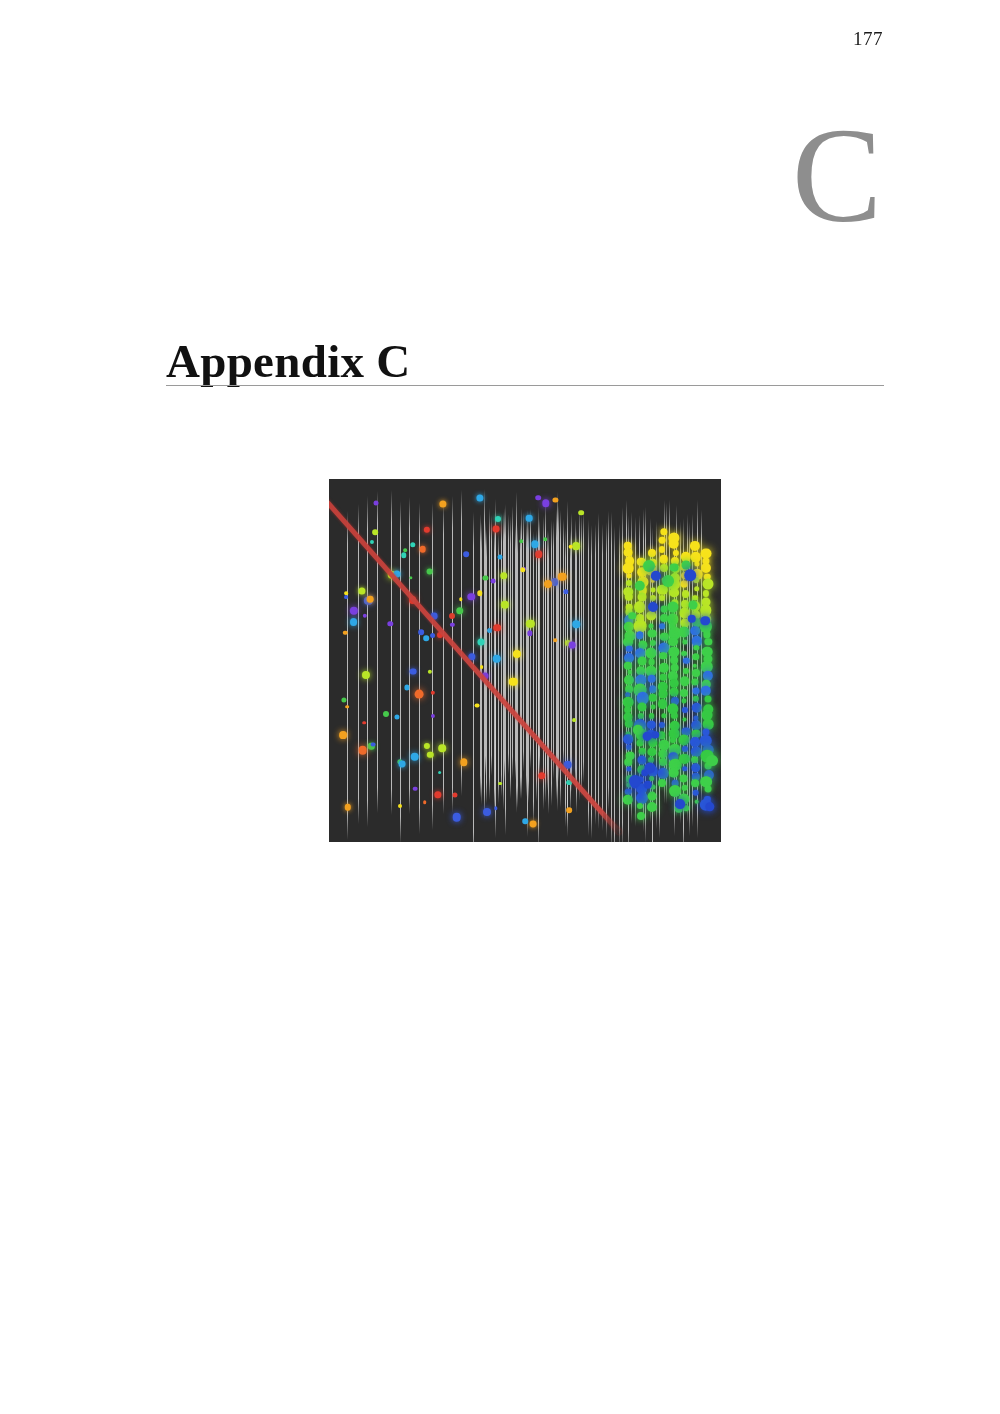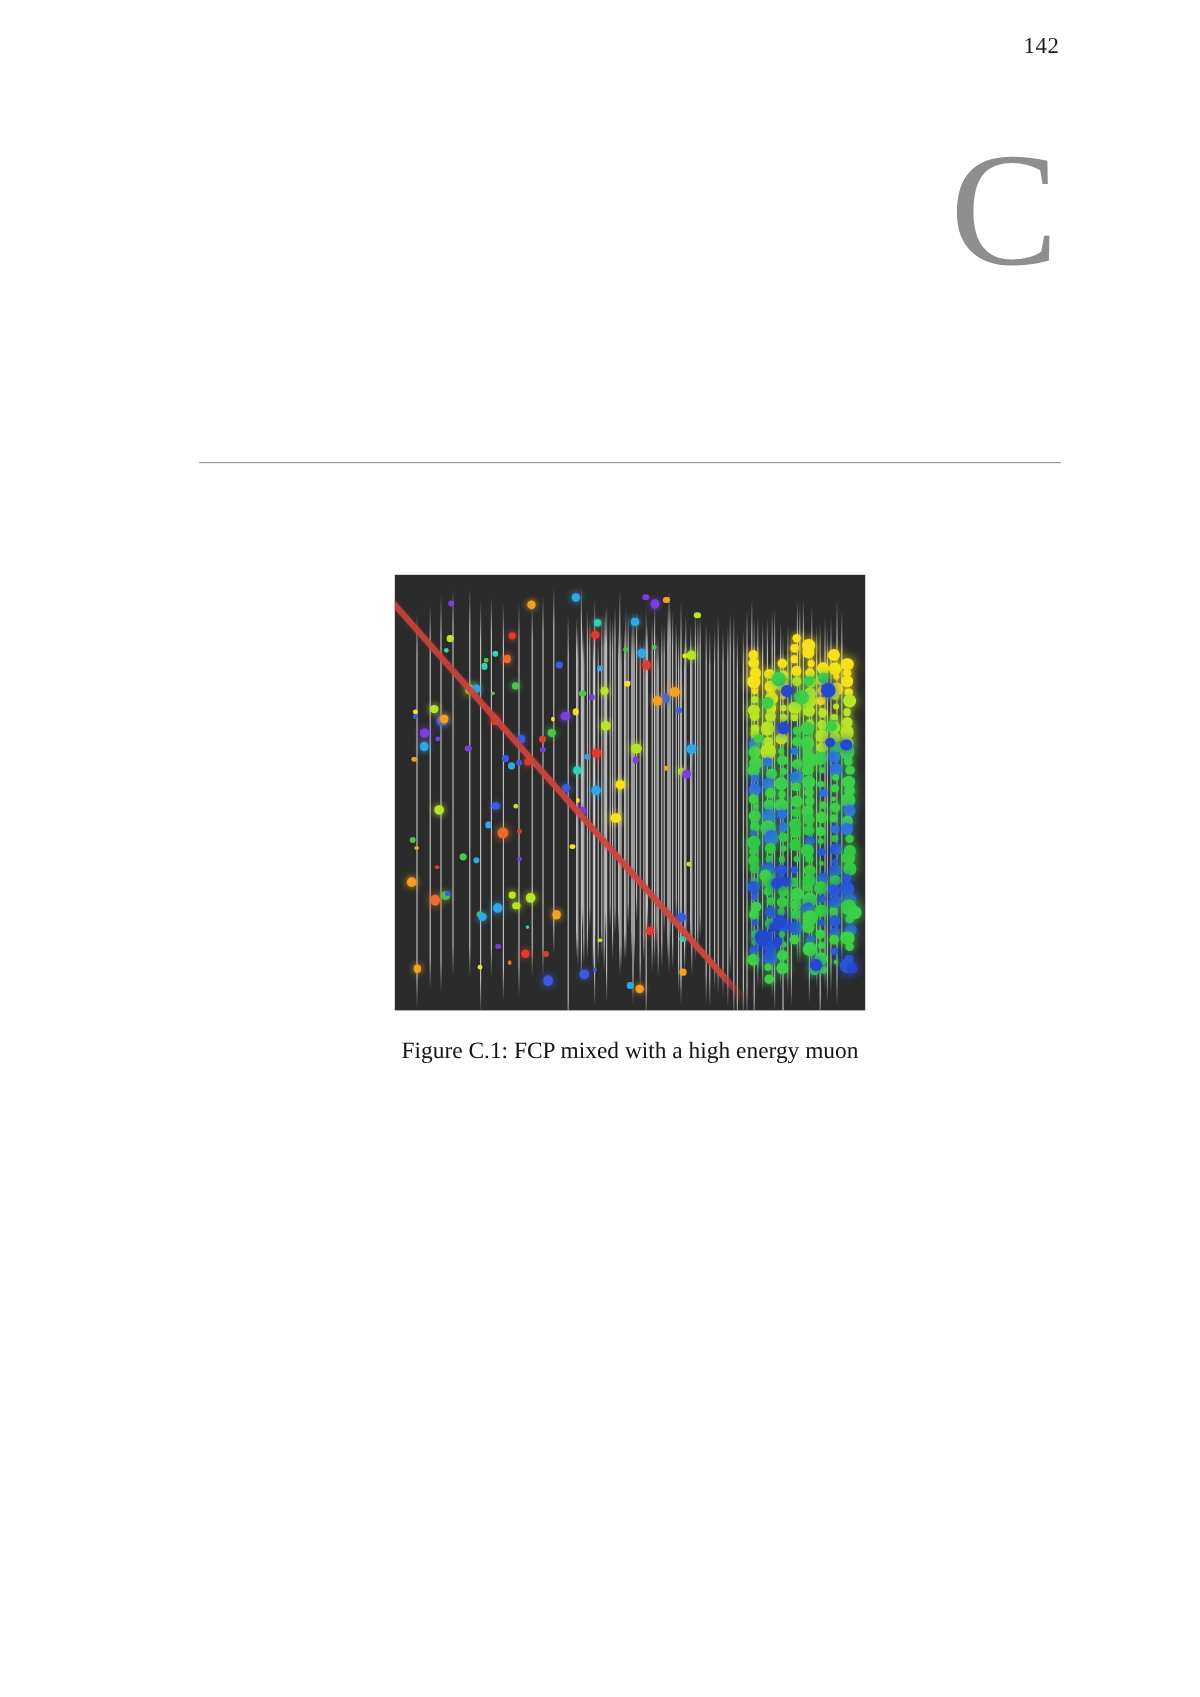--- a/index.html
+++ b/index.html
@@ -111,24 +111,25 @@
     font-weight: bold;
     line-height: 1.47;
     color: #141414;
   }
 </style>
 </head>
 <body>
 
 <div class="page">
 
-  <div class="page-number">142</div>
+  <div class="page-number">177</div>
 
   <div class="chapter-letter">C</div>
 
+  <h1 class="appendix-title">Appendix C</h1>
 
   <div class="title-rule"></div>
 
   <div class="figure">
     <div class="evt" id="evt">
         <span class="string" style="left:18.1px;top:31.5px;height:329.2px;"></span>
         <span class="string" style="left:28.6px;top:25.0px;height:320.3px;"></span>
         <span class="string" style="left:38.0px;top:17.3px;height:330.4px;"></span>
         <span class="string" style="left:48.3px;top:11.8px;height:322.7px;"></span>
         <span class="string" style="left:61.7px;top:11.3px;height:324.3px;"></span>
@@ -614,15 +615,14 @@
         <span class="dom" style="left:320.6px;top:289.0px;width:11.2px;height:11.2px;background:#2448cf;box-shadow:0 0 8.9px #2448cf;"></span>
         <span class="dom" style="left:361.2px;top:96.1px;width:11.6px;height:11.6px;background:#2448cf;box-shadow:0 0 9.3px #2448cf;"></span>
         <span class="dom" style="left:327.2px;top:96.9px;width:10.3px;height:10.3px;background:#2448cf;box-shadow:0 0 8.3px #2448cf;"></span>
         <span class="dom" style="left:349.8px;top:329.5px;width:8.5px;height:8.5px;background:#3ecf49;box-shadow:0 0 6.8px #3ecf49;"></span>
         <span class="dom" style="left:364.0px;top:125.6px;width:9.0px;height:9.0px;background:#3ecf49;box-shadow:0 0 7.2px #3ecf49;"></span>
         <span class="dom" style="left:351.2px;top:324.8px;width:9.8px;height:9.8px;background:#2448cf;box-shadow:0 0 7.9px #2448cf;"></span>
       </div>
     <div class="muon-track"></div>
   </div>
 
-  <div class="caption-main">Figure C.1: FCP mixed with a high energy muon</div>
 
 </div>
 
 </body></html>

